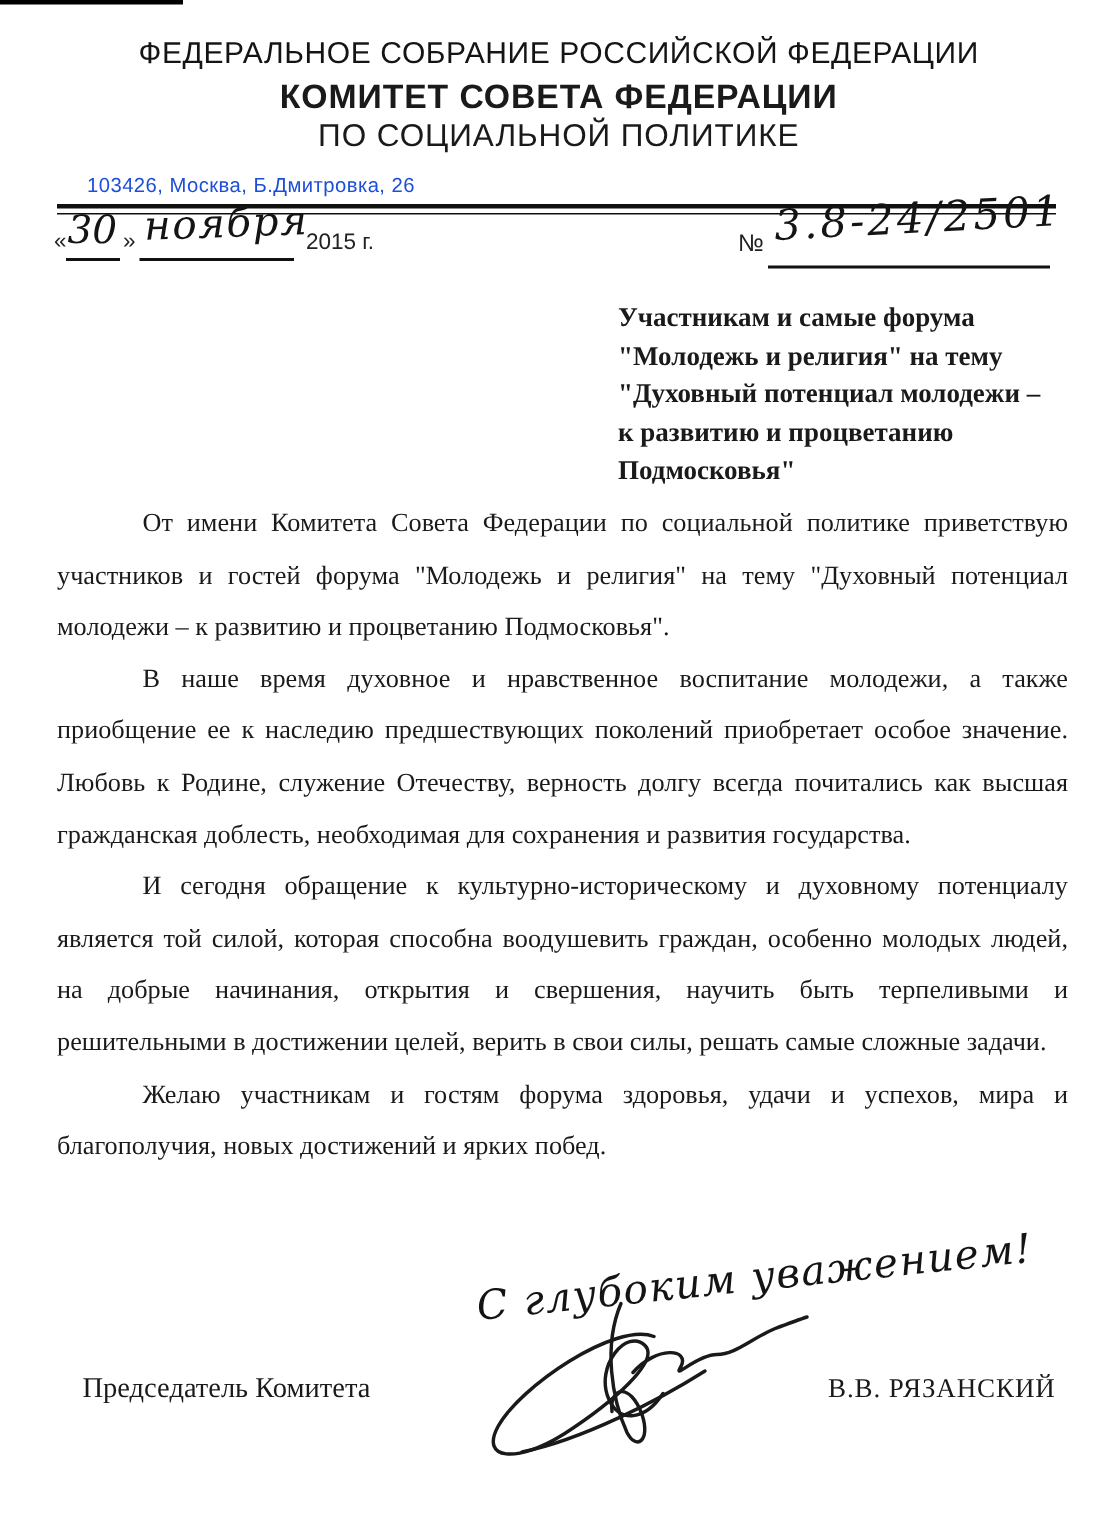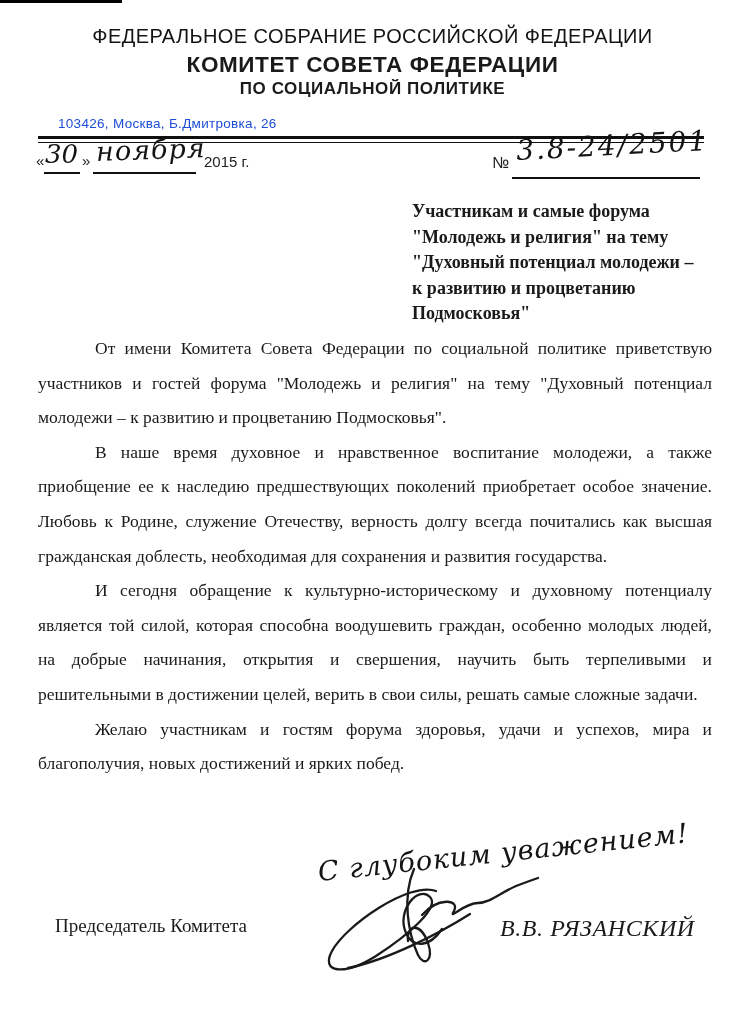--- a/index.html
+++ b/index.html
@@ -13,21 +13,21 @@
   .sans { font-family:"Liberation Sans","DejaVu Sans",sans-serif; }
   .abs { position:absolute; }
 
   
   .artifact { left:0; top:0; width:122px; height:3px; background:#000; }
 
   
   .lh { left:0; right:0; text-align:center; white-space:nowrap; }
   .lh-org { top:25px; font-size:20px; letter-spacing:0.4px; color:#141414; }
   .lh-c1  { top:52px; font-size:22.5px; font-weight:bold; letter-spacing:0.6px; }
-  .lh-c2  { top:79px; font-size:17px; font-weight:bold; letter-spacing:0.6px; }
+  .lh-c2  { top:79px; font-size:21px; font-weight:normal; letter-spacing:0.6px; }
   .lh-addr{ left:58px; top:116px; font-size:13.5px; letter-spacing:0.3px; color:#1d4ed8; }
 
   .rule { background:#101010; }
   .rule-thick { left:38px; top:136px; width:666px; height:2.6px; }
   .rule-thin  { left:38px; top:142px; width:666px; height:1.3px; }
 
   
   .refline { font-size:15px; color:#222; }
   .uline { height:1.5px; background:#111; }
   .hw {
@@ -43,21 +43,21 @@
     left:412px; top:199px; width:315px;
     font-size:18px; font-weight:bold; line-height:25.5px;
   }
 
   
   .body-text { left:38px; top:331px; width:674px; font-size:17.5px; line-height:34.6px; text-align:justify; }
   .body-text p { margin:0; text-indent:57px; }
 
   
   .sig-title { left:55px;  top:915px; font-size:19px; white-space:nowrap; }
-  .sig-name  { left:500px; top:915px; font-size:24px; letter-spacing:0.6px; white-space:nowrap;font-style:italic; }
+  .sig-name  { left:552px; top:915px; font-size:18px; letter-spacing:0.6px; white-space:nowrap; }
   .hw-closing{ left:318px; top:856px; font-size:27px; transform:rotate(-6deg); transform-origin:left center; letter-spacing:1px; }
   .sig-svg   { left:318px; top:863px; }
 </style>
 </head>
 <body>
 
 <div class="page">
 
   <div class="abs artifact"></div>
 

